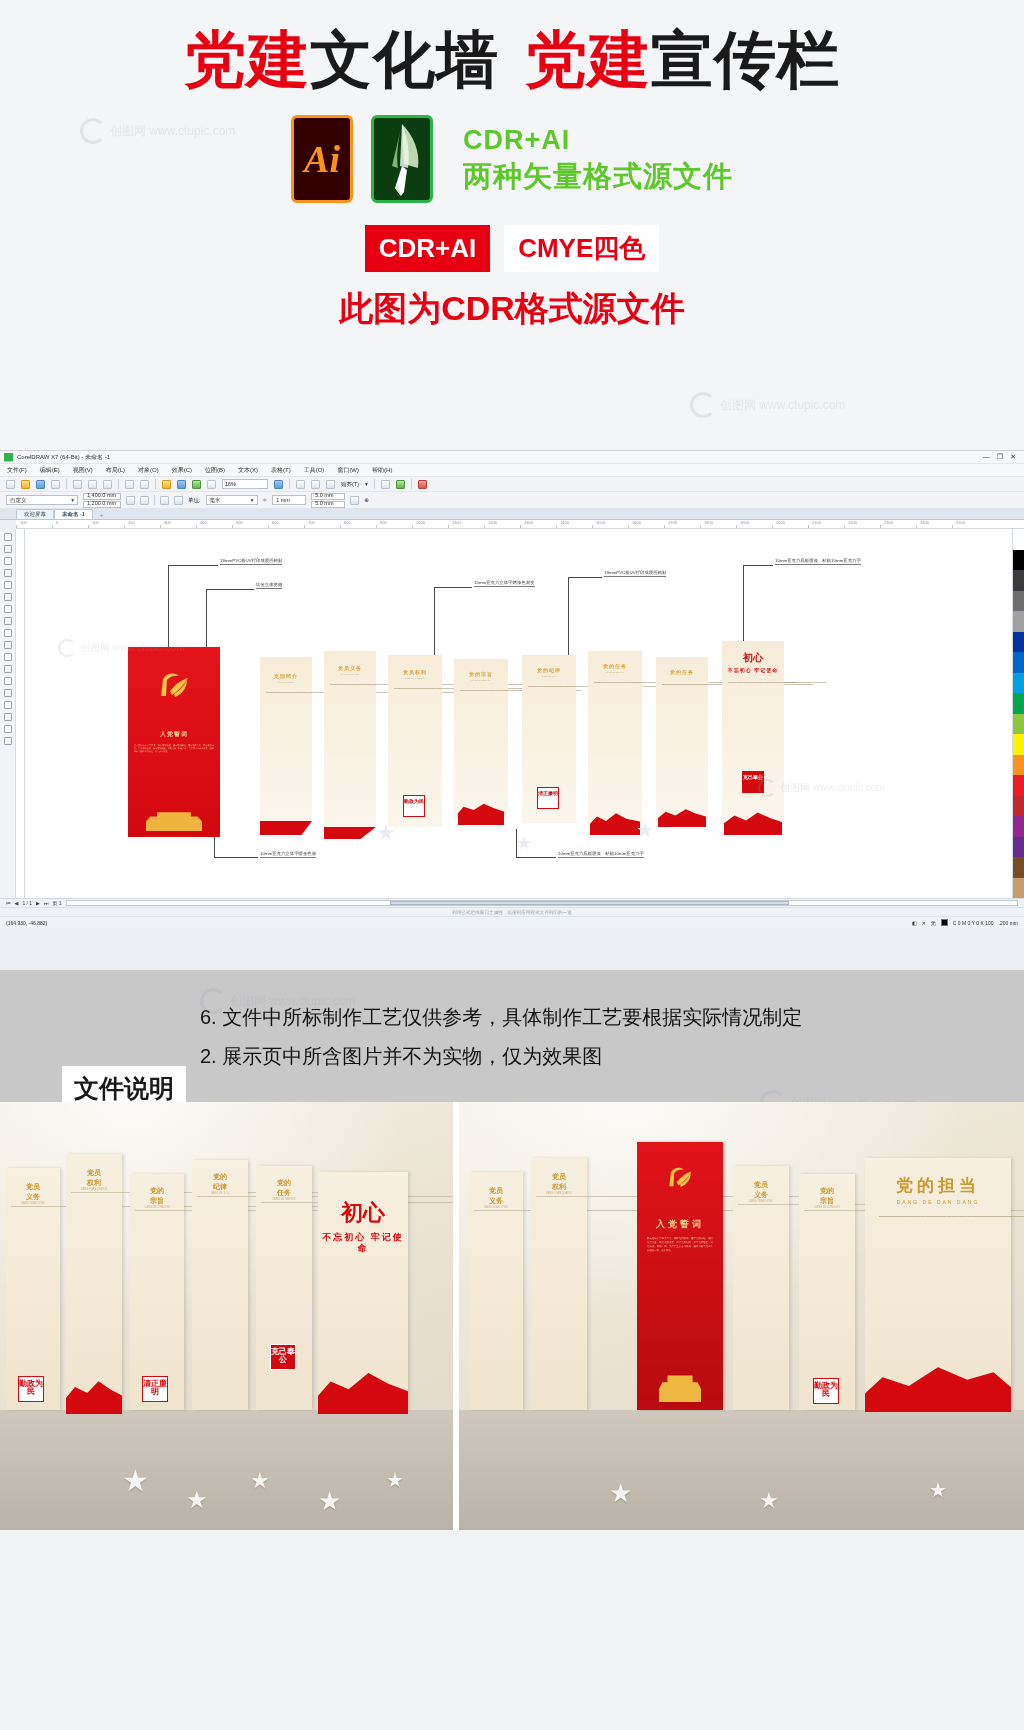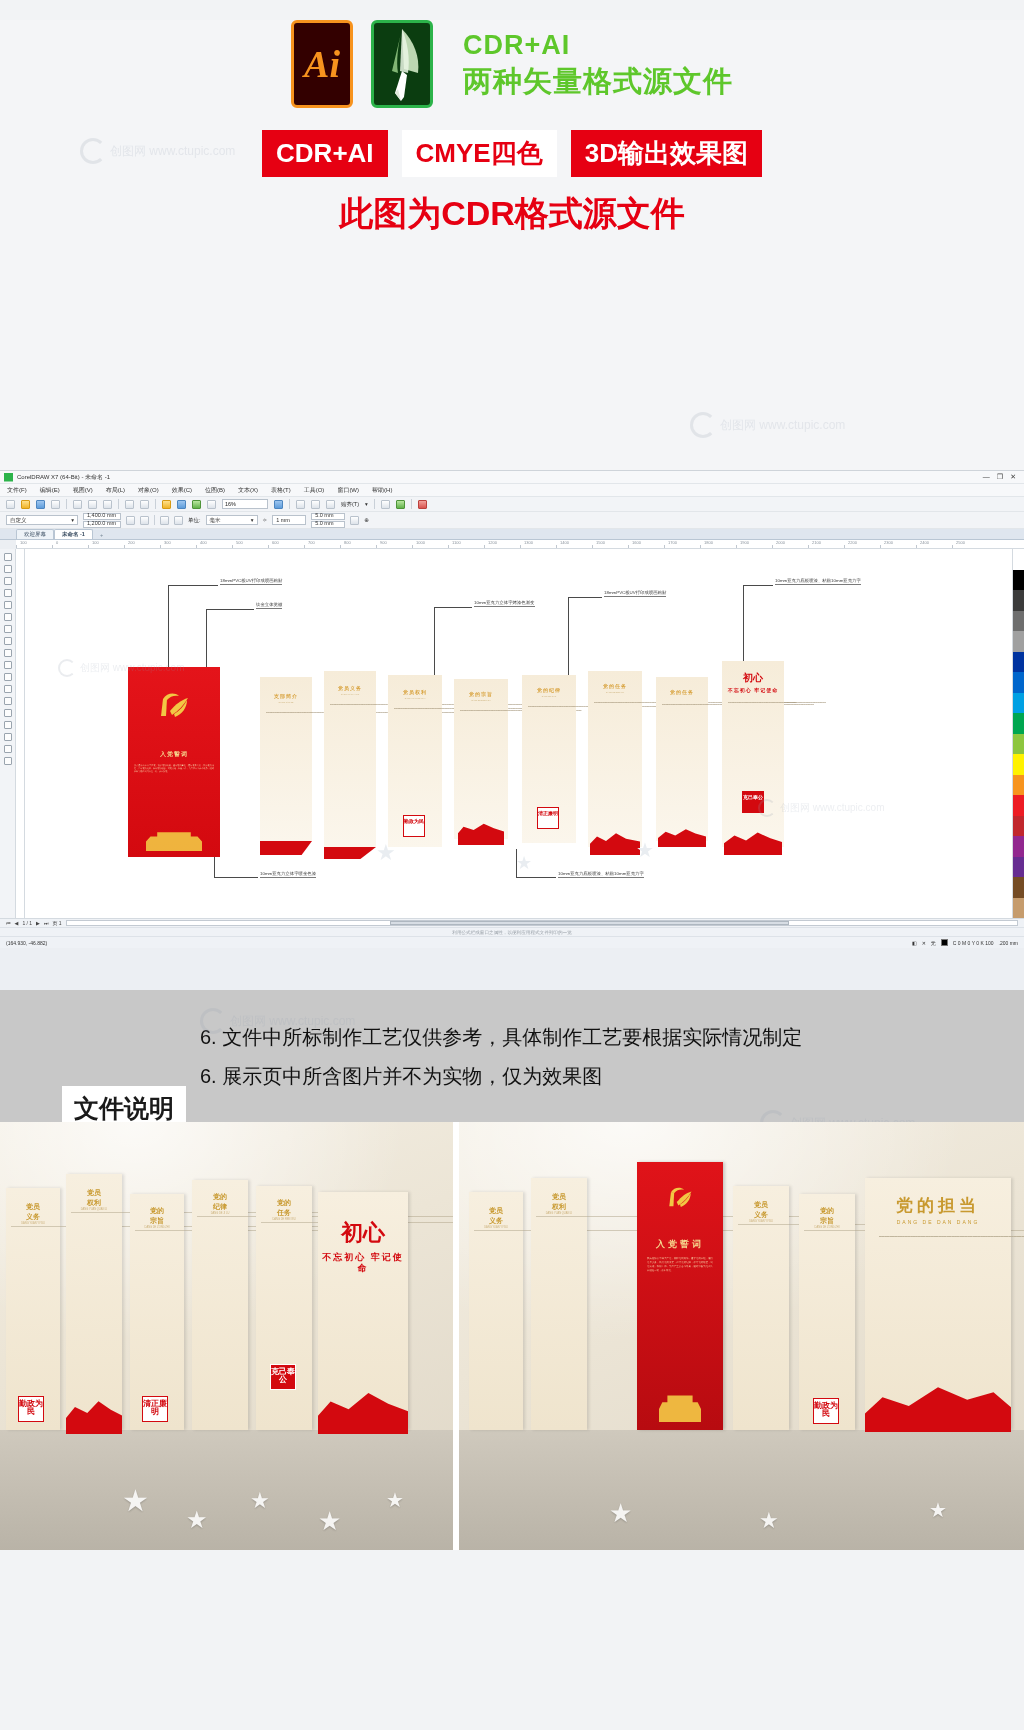--- a/index.html
+++ b/index.html
@@ -307,20 +307,23 @@
   .mock .glow {
     position:absolute; left:0; top:0; right:0; height:60%;
     background: radial-gradient(ellipse at 30% 0%, rgba(255,255,255,.75), rgba(255,255,255,0) 60%);
   }
 </style>
 </head>
 <body>
 
 <div class="promo">
 
+  <div class="promo-title">
+    <span class="t-red">党建</span><span class="t-blk">文化墙</span><span class="t-gap"></span><span class="t-red">党建</span><span class="t-blk">宣传栏</span>
+  </div>
 
   <div class="logo-row">
     <div class="ai-badge">Ai</div>
     <div class="cdr-badge">
       <svg width="56" height="82" viewBox="0 0 56 82" aria-hidden="true">
         <path d="M28 6 C40 18 46 34 44 50 L30 46 Z" fill="#cfe8c4" opacity="0.9"></path>
         <path d="M28 6 C34 20 36 36 34 50 L26 48 Z" fill="#eaf6e4" opacity="0.85"></path>
         <path d="M28 6 C24 22 22 38 24 50 L18 48 Z" fill="#9fd38d" opacity="0.8"></path>
         <path d="M28 48 L33 52 L30 74 L27 78 L21 70 Z" fill="#ffffff"></path>
         <path d="M27 78 L21 70 L24 66 Z" fill="#dfe9da"></path>
@@ -328,21 +331,20 @@
     </div>
     <div class="logo-text">
       <div class="l1">CDR+AI</div>
       <div class="l2">两种矢量格式源文件</div>
     </div>
   </div>
 
   <div class="tag-row">
     <div class="tag filled">CDR+AI</div>
     <div class="tag outline">CMYE四色</div>
-    <div class="tag filled">3D输出效果图</div>
   </div>
 
   <div class="cdr-line">此图为CDR格式源文件</div>
 
   <div class="wm" style="left:80px; top:118px;">
       <span class="ring"></span>
       <span>创图网 www.ctupic.com</span>
     </div>
   <div class="wm" style="left:690px; top:392px;">
       <span class="ring"></span>
@@ -689,21 +691,21 @@
       <span>C 0 M 0 Y 0 K 100</span>
       <span>.200 mm</span>
     </span>
   </div>
 </div>
 
 <div class="notes">
   <div class="notes-label">文件说明</div>
   <ul class="notes-list">
     <li>6. 文件中所标制作工艺仅供参考，具体制作工艺要根据实际情况制定</li>
-    <li>6. 展示页中所含图片并不为实物，仅为效果图</li>
+    <li>2. 展示页中所含图片并不为实物，仅为效果图</li>
   </ul>
   <div class="wm" style="left:200px; top:18px;">
       <span class="ring"></span>
       <span>创图网 www.ctupic.com</span>
     </div>
   <div class="wm" style="left:760px; top:120px;">
       <span class="ring"></span>
       <span>创图网 www.ctupic.com</span>
     </div>
 </div>

